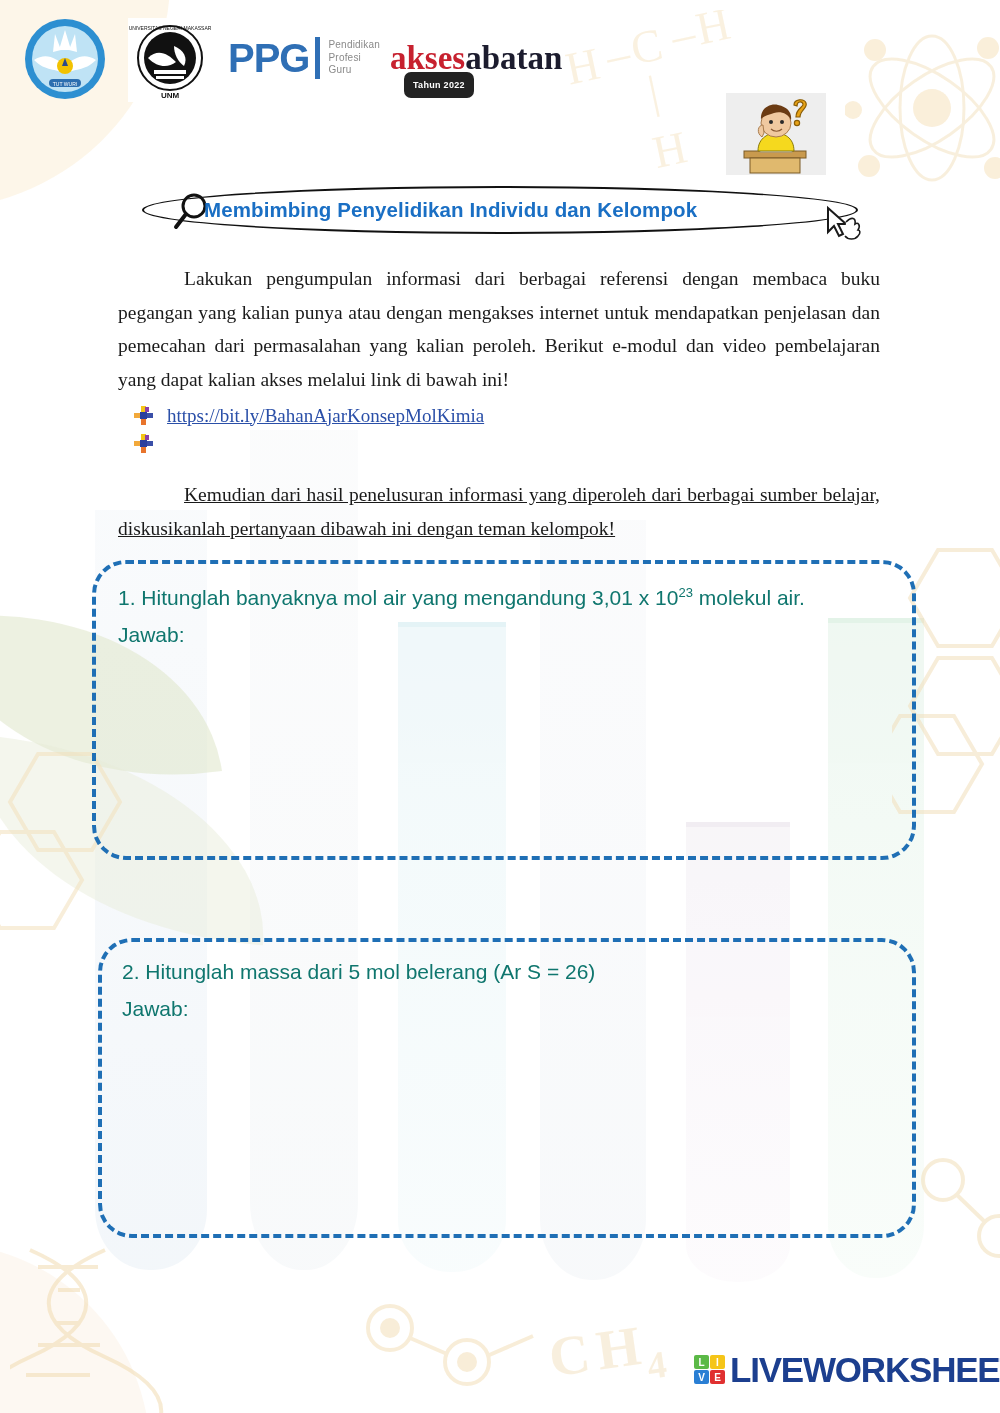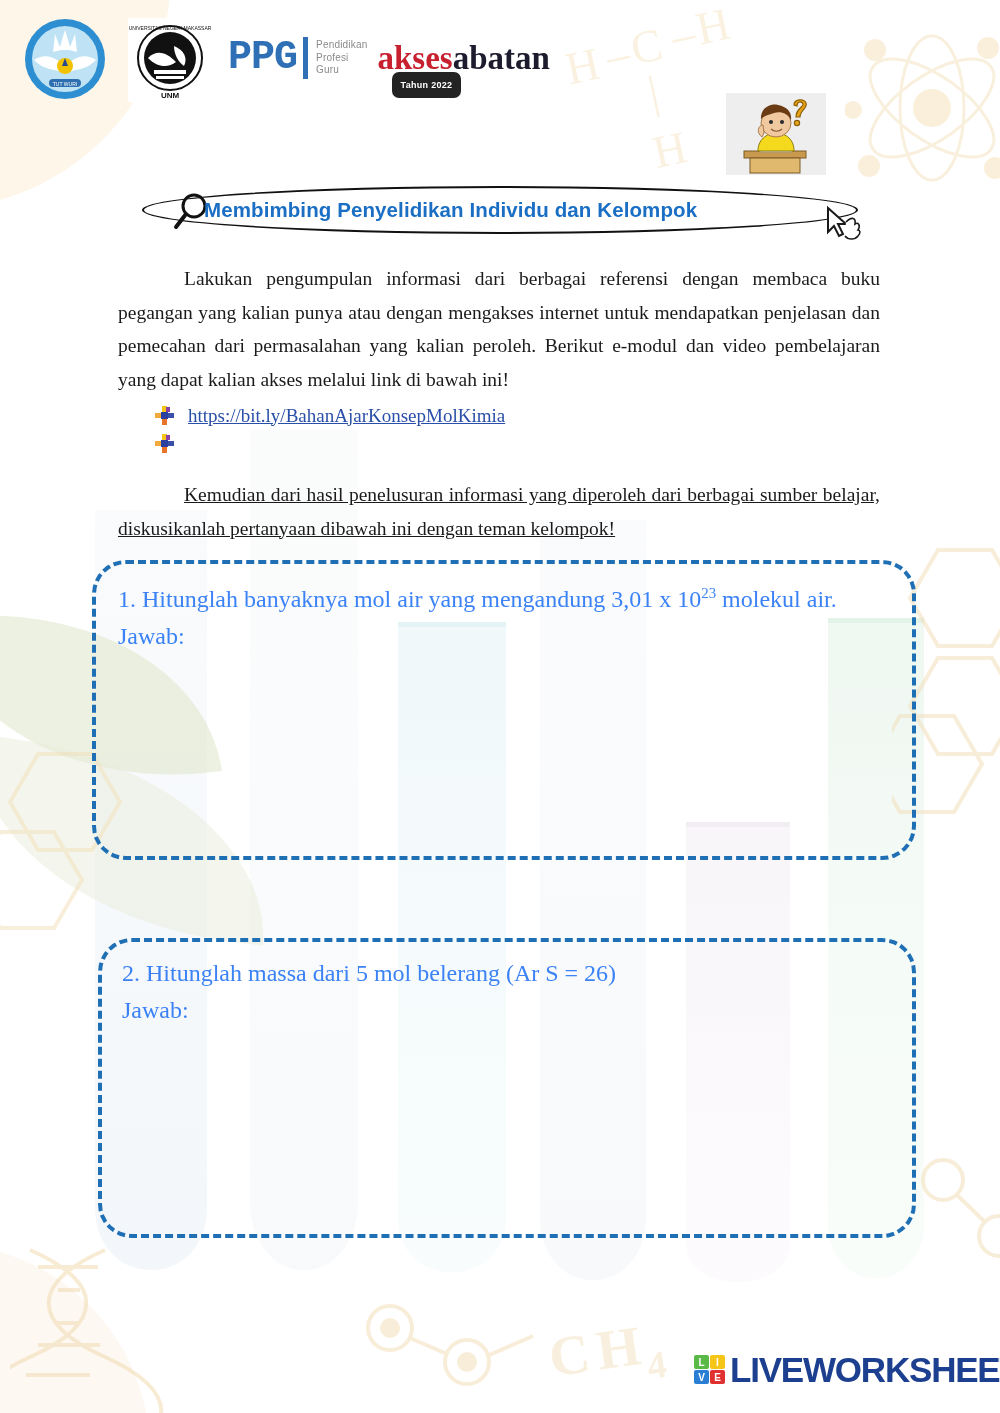--- a/index.html
+++ b/index.html
@@ -70,21 +70,21 @@
   }
   .logo-kemdikbud {
     position:absolute; left: 22px; top: 16px; width: 86px; height: 86px;
   }
   .logo-unm {
     position:absolute; left: 128px; top: 18px; width: 84px; height: 84px;
     background:#ffffff;
   }
   .logo-ppg { position:absolute; left: 228px; top: 30px; height: 56px; display:flex; align-items:center; }
   .ppg-text {
-    font-family:Liberation Mono, monospace; font-weight:bold; font-size:40px;
+    font-family:Liberation Sans, sans-serif; font-weight:bold; font-size:40px;
     color:#2f6fb5; letter-spacing:-1px; line-height:1;
   }
   .ppg-bar { width:5px; height:42px; background:#2f6fb5; margin:0 8px 0 6px; }
   .ppg-sub {
     font-family:"Liberation Sans", sans-serif; font-size:10px; color:#8a8a8a;
     line-height:1.25; letter-spacing:.2px;
   }
   .praja-wrap { margin-left: 10px; position:relative; }
   .praja {
     font-family:"Liberation Serif", serif; font-weight:bold; font-size:33px; line-height:1;
@@ -129,42 +129,42 @@
   .para {
     position:absolute;
     font-family:"Liberation Serif", serif;
     font-size:19.5px; color:#1a1a1a;
     text-align: justify;
     line-height: 1.72;
   }
   .p1 { left:118px; top:262px; width:762px; text-indent:66px; }
   .p2 { left:118px; top:478px; width:762px; text-indent:66px;text-decoration:underline; }
 
-  .links { position:absolute; left:155px; top:404px;text-align:center; }
+  .links { position:absolute; left:134px; top:404px;text-align:center; }
   .link-row { display:flex; align-items:center; height:23px; margin-bottom:5px; }
   .bullet-cross { width:19px; height:19px; margin-right:14px; flex:none; }
   .link-text {
     font-family:"Liberation Serif", serif;
     font-size:19px; color:#2a4fa8; text-decoration:underline;
   }
 
   
   .qbox {
     position:absolute;
     border: 4px dashed #1f6fb5;
     border-radius: 34px;
     z-index: 4;
   }
   .qbox-1 { left:92px; top:560px; width:824px; height:300px; }
   .qbox-2 { left:98px; top:938px; width:818px; height:300px; }
 
   .q-text {
     position:absolute;
-    font-family:Liberation Serif, serif;
-    font-size:24px; color:#3b82f6; z-index:5; white-space:nowrap;
+    font-family:Liberation Sans, sans-serif;
+    font-size:21px; color:#0f766e; z-index:5; white-space:nowrap;
   }
   .q1-prompt { left:118px; top:585px; }
   .q1-jawab  { left:118px; top:623px; }
   .q2-prompt { left:122px; top:960px; }
   .q2-jawab  { left:122px; top:997px; }
   sup { font-size: 0.62em; vertical-align: super; }
 
   
   .lw-footer {
     position:absolute; left:694px; top:1352px; display:flex; align-items:center; z-index:6;

